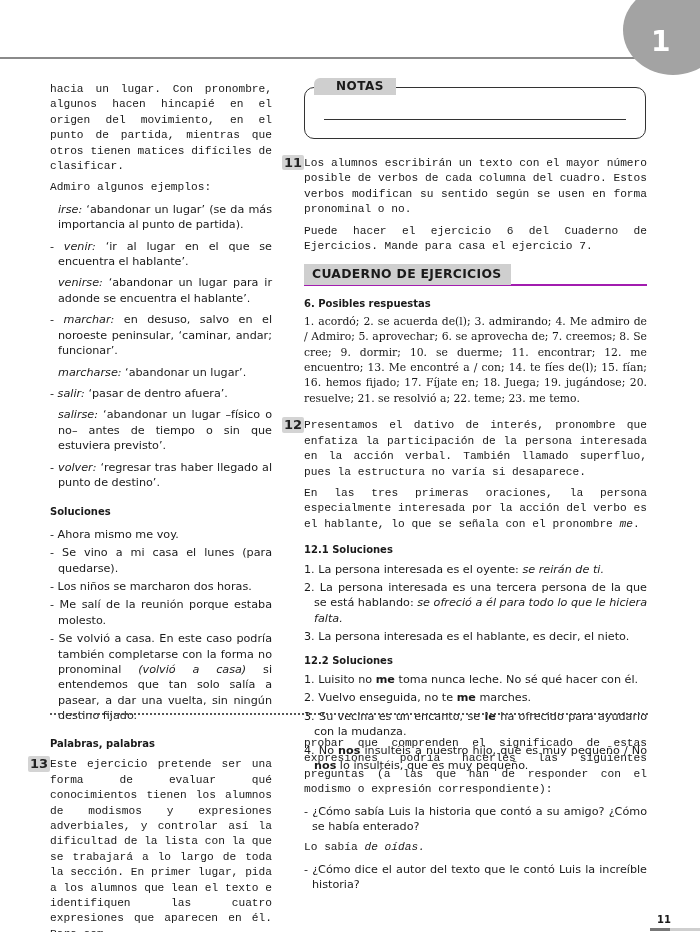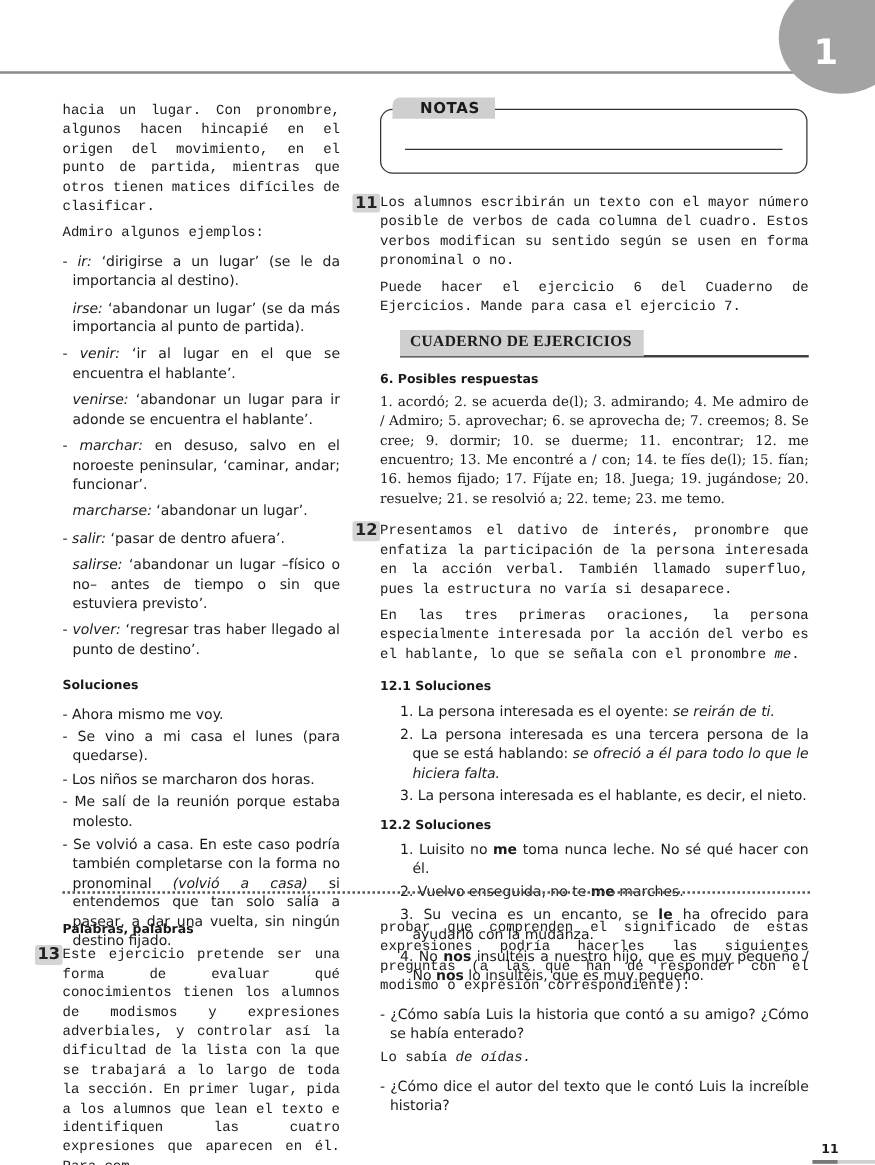--- a/index.html
+++ b/index.html
@@ -17,25 +17,25 @@
   .sub { padding-left:8px; margin-bottom:6px; }
   .h-bold { font-weight:bold; font-size:10px; margin:14px 0 7px 0; }
   .notas { position:relative; height:58px; margin-bottom:16px; }
   .notas-box { position:absolute; left:0; top:5px; width:340px; height:50px; border:1.5px solid #333; border-radius:10px; }
   .notas-label { position:absolute; left:10px; top:-4px; background:#cfcfcf; padding:1px 12px 1px 22px;
                  font-weight:bold; font-size:12px; letter-spacing:0.5px; border-top-left-radius:6px; }
   .notas-line { position:absolute; left:20px; top:37px; width:302px; height:1px; background:#333; }
   .num-badge { position:absolute; left:-22px; top:-1px; background:#d4d4d4; font-size:13px; font-weight:bold;
                padding:0 2px; border-radius:2px; color:#222; }
   .rel { position:relative; }
-  .section-bar { position:relative; margin:10px 0 10px 16px; height:20px; border-bottom:2px solid #404040;font-family:Liberation Serif, serif; }
+  .section-bar { position:relative; margin:10px 0 10px 0; height:20px; border-bottom:2px solid #a21caf; }
   .section-bar span { display:inline-block; background:#cfcfcf; padding:2px 10px 3px 8px; font-weight:bold;
                       font-size:12.4px; letter-spacing:0.3px; }
   .serif { font-family:"DejaVu Serif", serif; font-size:10.8px; line-height:15.4px; }
-  .num-list { margin:0 0 6px 16px; }
+  .num-list { margin:0 0 6px 0; }
   .num-item { padding-left:10px; text-indent:-10px; margin-bottom:3px; }
   .dots { position:absolute; left:50px; top:713px; width:598px; border-top:2px dotted #555; }
   .bl { left:50px; top:736px; width:222px; }
   .br { left:304px; top:736px; width:343px; }
   .pagenum { position:absolute; left:657px; top:914px; font-size:10px; font-weight:bold; }
   .pagebar { position:absolute; left:650px; top:928px; width:50px; height:3px; background:#cfcfcf; }
   .pagebar::before { content:""; position:absolute; left:0; top:0; width:20px; height:3px; background:#777; }
   i { font-style:italic; }
 </style>
 </head>
@@ -44,21 +44,20 @@
 <div class="topline"></div>
 <div class="chapter-tab">
     <span>1</span>
   </div>
 
 <div class="col left">
   <p>hacia un lugar. Con pronombre, algunos hacen hincapié en el origen del movimiento, en el punto de partida, mientras que otros tienen matices difíciles de clasificar.</p>
   <p>Admiro algunos ejemplos:</p>
 
   <div>
-    <div class="dash">- <i>ir:</i><span> ‘dirigirse a un lugar’ (se le da importancia al destino).</span></div>
     <div class="sub"><i>irse:</i><span> ‘abandonar un lugar’ (se da más importancia al punto de partida).</span></div>
   </div>
   <div>
     <div class="dash">- <i>venir:</i><span> ‘ir al lugar en el que se encuentra el hablante’.</span></div>
     <div class="sub"><i>venirse:</i><span> ‘abandonar un lugar para ir adonde se encuentra el hablante’.</span></div>
   </div>
   <div>
     <div class="dash">- <i>marchar:</i><span> en desuso, salvo en el noroeste peninsular, ‘caminar, andar; funcionar’.</span></div>
     <div class="sub"><i>marcharse:</i><span> ‘abandonar un lugar’.</span></div>
   </div>

